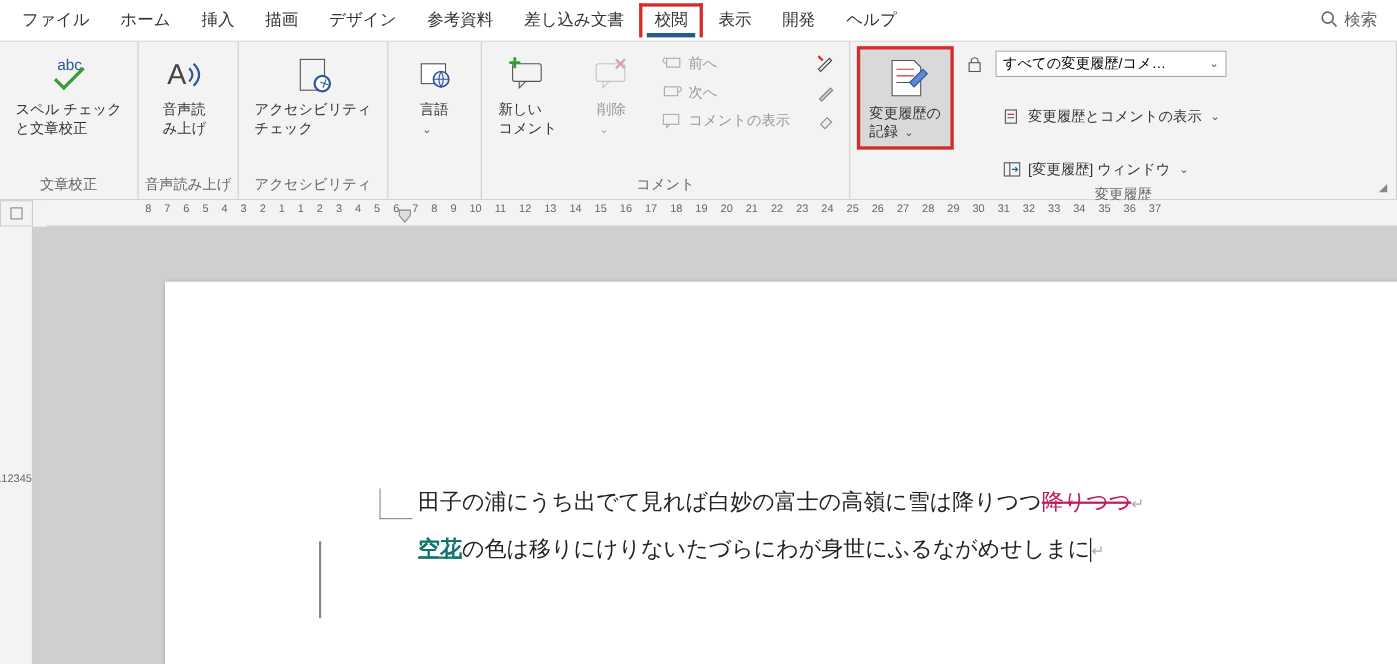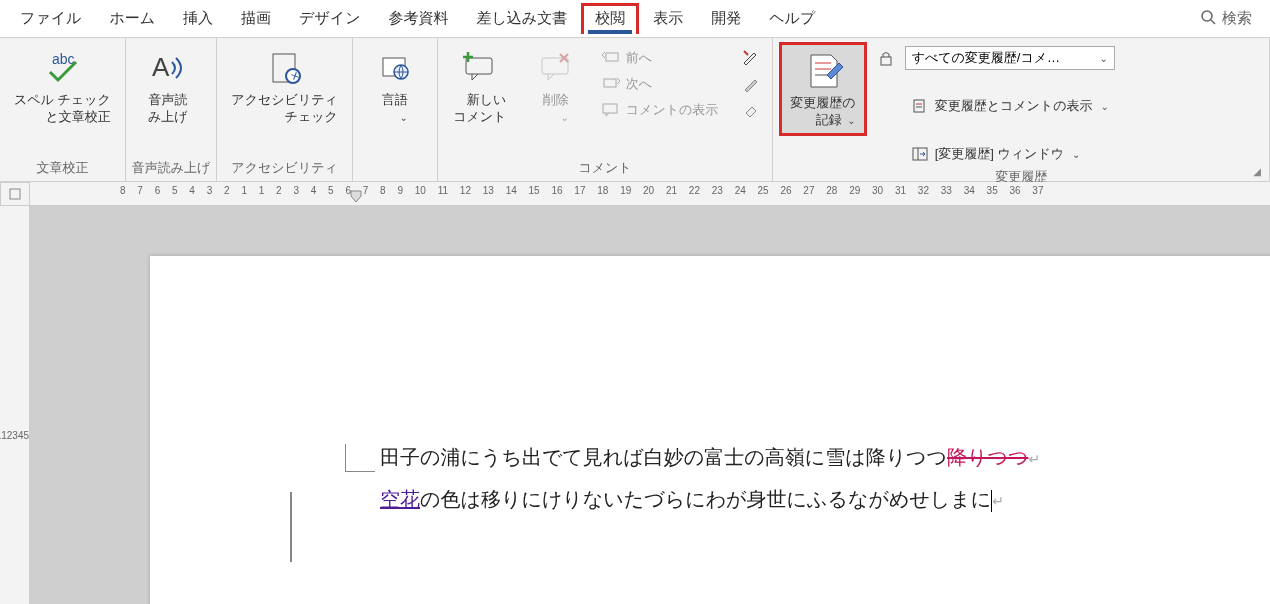--- a/index.html
+++ b/index.html
@@ -88,21 +88,21 @@
     }
     .big-btn .icon {
       height: 44px;
       display: flex;
       align-items: center;
       justify-content: center;
     }
     .big-btn .label {
       font-size: 13px;
       color: #333;
-      text-align: right;
+      text-align: left;
       line-height: 1.3;
     }
     .small-btn-list {
       display: flex;
       flex-direction: column;
       gap: 2px;
       padding-top: 4px;
     }
     .small-btn {
       display: flex;
@@ -136,20 +136,21 @@
       font-size: 10px;
       color: #888;
       text-align: right;
       padding-right: 4px;
       cursor: pointer;
     }
     .ruler-area {
       display: flex;
       background: #f3f3f3;
       height: 24px;
+      gap: 12px;
     }
     .ruler-corner {
       width: 30px;
       height: 24px;
       background: #f3f3f3;
       border: 1px solid #ccc;
       display: flex;
       align-items: center;
       justify-content: center;
     }
@@ -234,22 +235,23 @@
       font-size: 20px;
       line-height: 2.1;
       padding-left: 130px;
       color: #222;
     }
     .strike {
       color: #c2185b;
       text-decoration: line-through;
     }
     .insert {
-      color: #4c1d95;
+      color: #0f766e;
       text-decoration: underline;
+      font-weight: bold;
     }
     .cursor {
       border-right: 1px solid #000;
       display: inline-block;
       height: 22px;
       vertical-align: middle;
     }
     .end-mark::after{
       content:"↵";
       color:#aaa;

